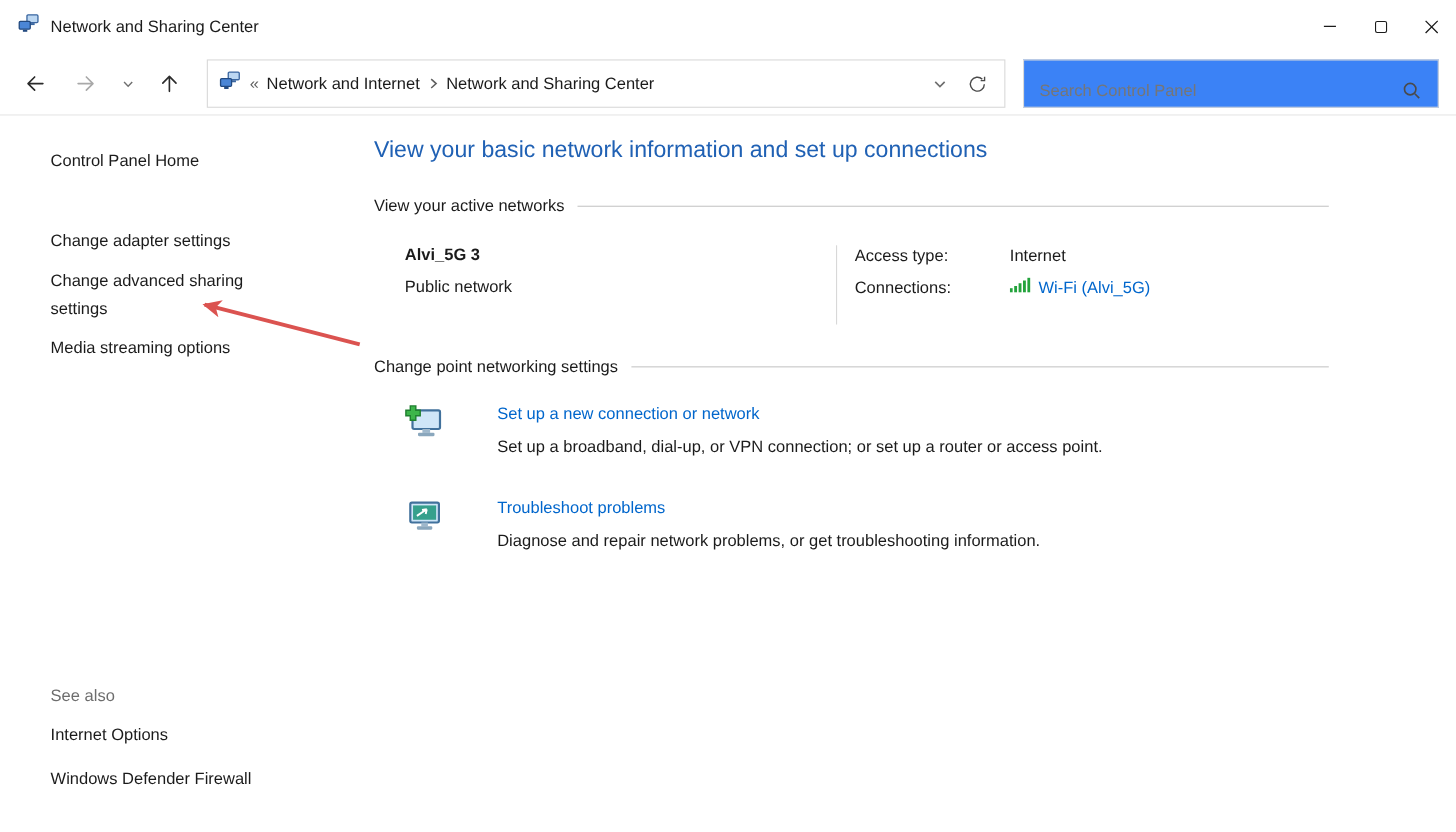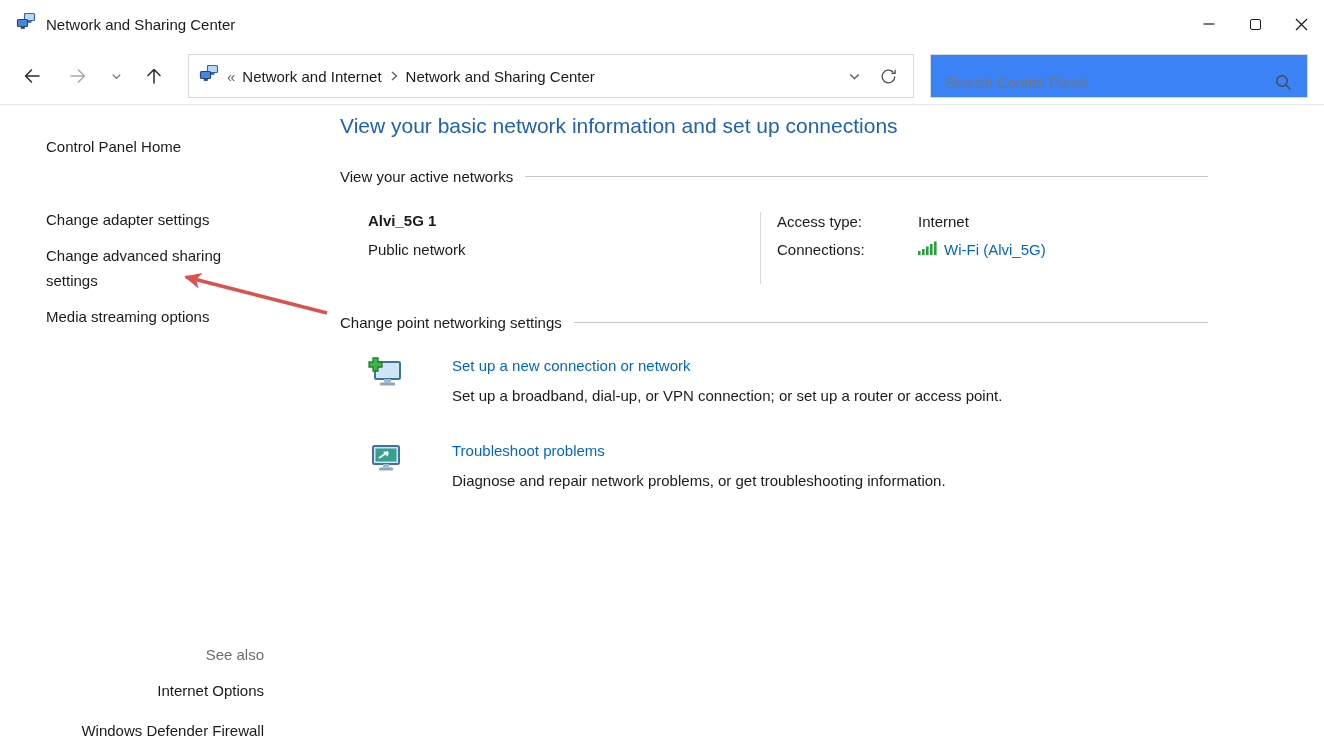--- a/index.html
+++ b/index.html
@@ -34,27 +34,27 @@
   .search-box input { flex: 1; border: none; outline: none; background: transparent; font-size: 15px; font-family: inherit; color: #1b1b1b; min-width: 0; }
   .search-box input::placeholder { color: #767676; }
   .search-btn { display: flex; align-items: center; justify-content: center; width: 28px; height: 38px; cursor: pointer; }
 
   
   .sidebar { position: absolute; left: 0; top: 106px; width: 310px; height: 650px; padding-left: 46px; }
   .sidebar-home { margin-top: 32px; font-size: 15px; cursor: pointer; }
   .side-links { margin-top: 52px; }
   .side-link { font-size: 15px; line-height: 25px; width: 218px; cursor: pointer; }
   .side-link + .side-link { margin-top: 11px; }
-  .see-also { position: absolute; left: 46px; top: 540px; text-align: right; }
+  .see-also { position: absolute; left: 46px; top: 518px; }
   .see-also-title { font-size: 15px; color: var(--muted-gray, #6d6d6d); }
   .see-also .side-link { margin-top: 15px; }
 
   
   .main { position: absolute; left: 340px; top: 106px; width: 868px; }
-  .page-title { font-size: 21px; font-weight: 400; color: var(--heading-blue, #2061b4); margin: 8px 0 0 0; }
+  .page-title { font-size: 21px; font-weight: 400; color: var(--heading-blue, #2061b4); margin: 19px 0 0 0; }
   .section-head { display: flex; align-items: center; margin-top: 30px; font-size: 15px; }
   .section-head .rule { flex: 1; height: 1px; background: #c6c6c6; margin-left: 12px; }
 
   .network-row { display: flex; margin-top: 27px; padding-left: 28px; min-height: 72px; }
   .net-left { width: 392px; }
   .net-name { font-size: 15px; font-weight: 700; }
   .net-type { font-size: 15px; margin-top: 12px; }
   .net-divider { width: 1px; background: #d8d8d8; }
   .net-right { padding-left: 16px; padding-top: 1px; }
   .net-prop { display: flex; align-items: center; font-size: 15px; margin-bottom: 11px; }
@@ -186,21 +186,21 @@
   <div class="main">
     <h1 class="page-title">View your basic network information and set up connections</h1>
 
     <div class="section-head">
       <span>View your active networks</span>
       <span class="rule"></span>
     </div>
 
     <div class="network-row">
       <div class="net-left">
-        <div class="net-name">Alvi_5G 1</div>
+        <div class="net-name">Alvi_5G 3</div>
         <div class="net-type">Public network</div>
       </div>
       <div class="net-divider"></div>
       <div class="net-right">
         <div class="net-prop">
           <span class="prop-label">Access type:</span>
           <span>Internet</span>
         </div>
         <div class="net-prop">
           <span class="prop-label">Connections:</span>

